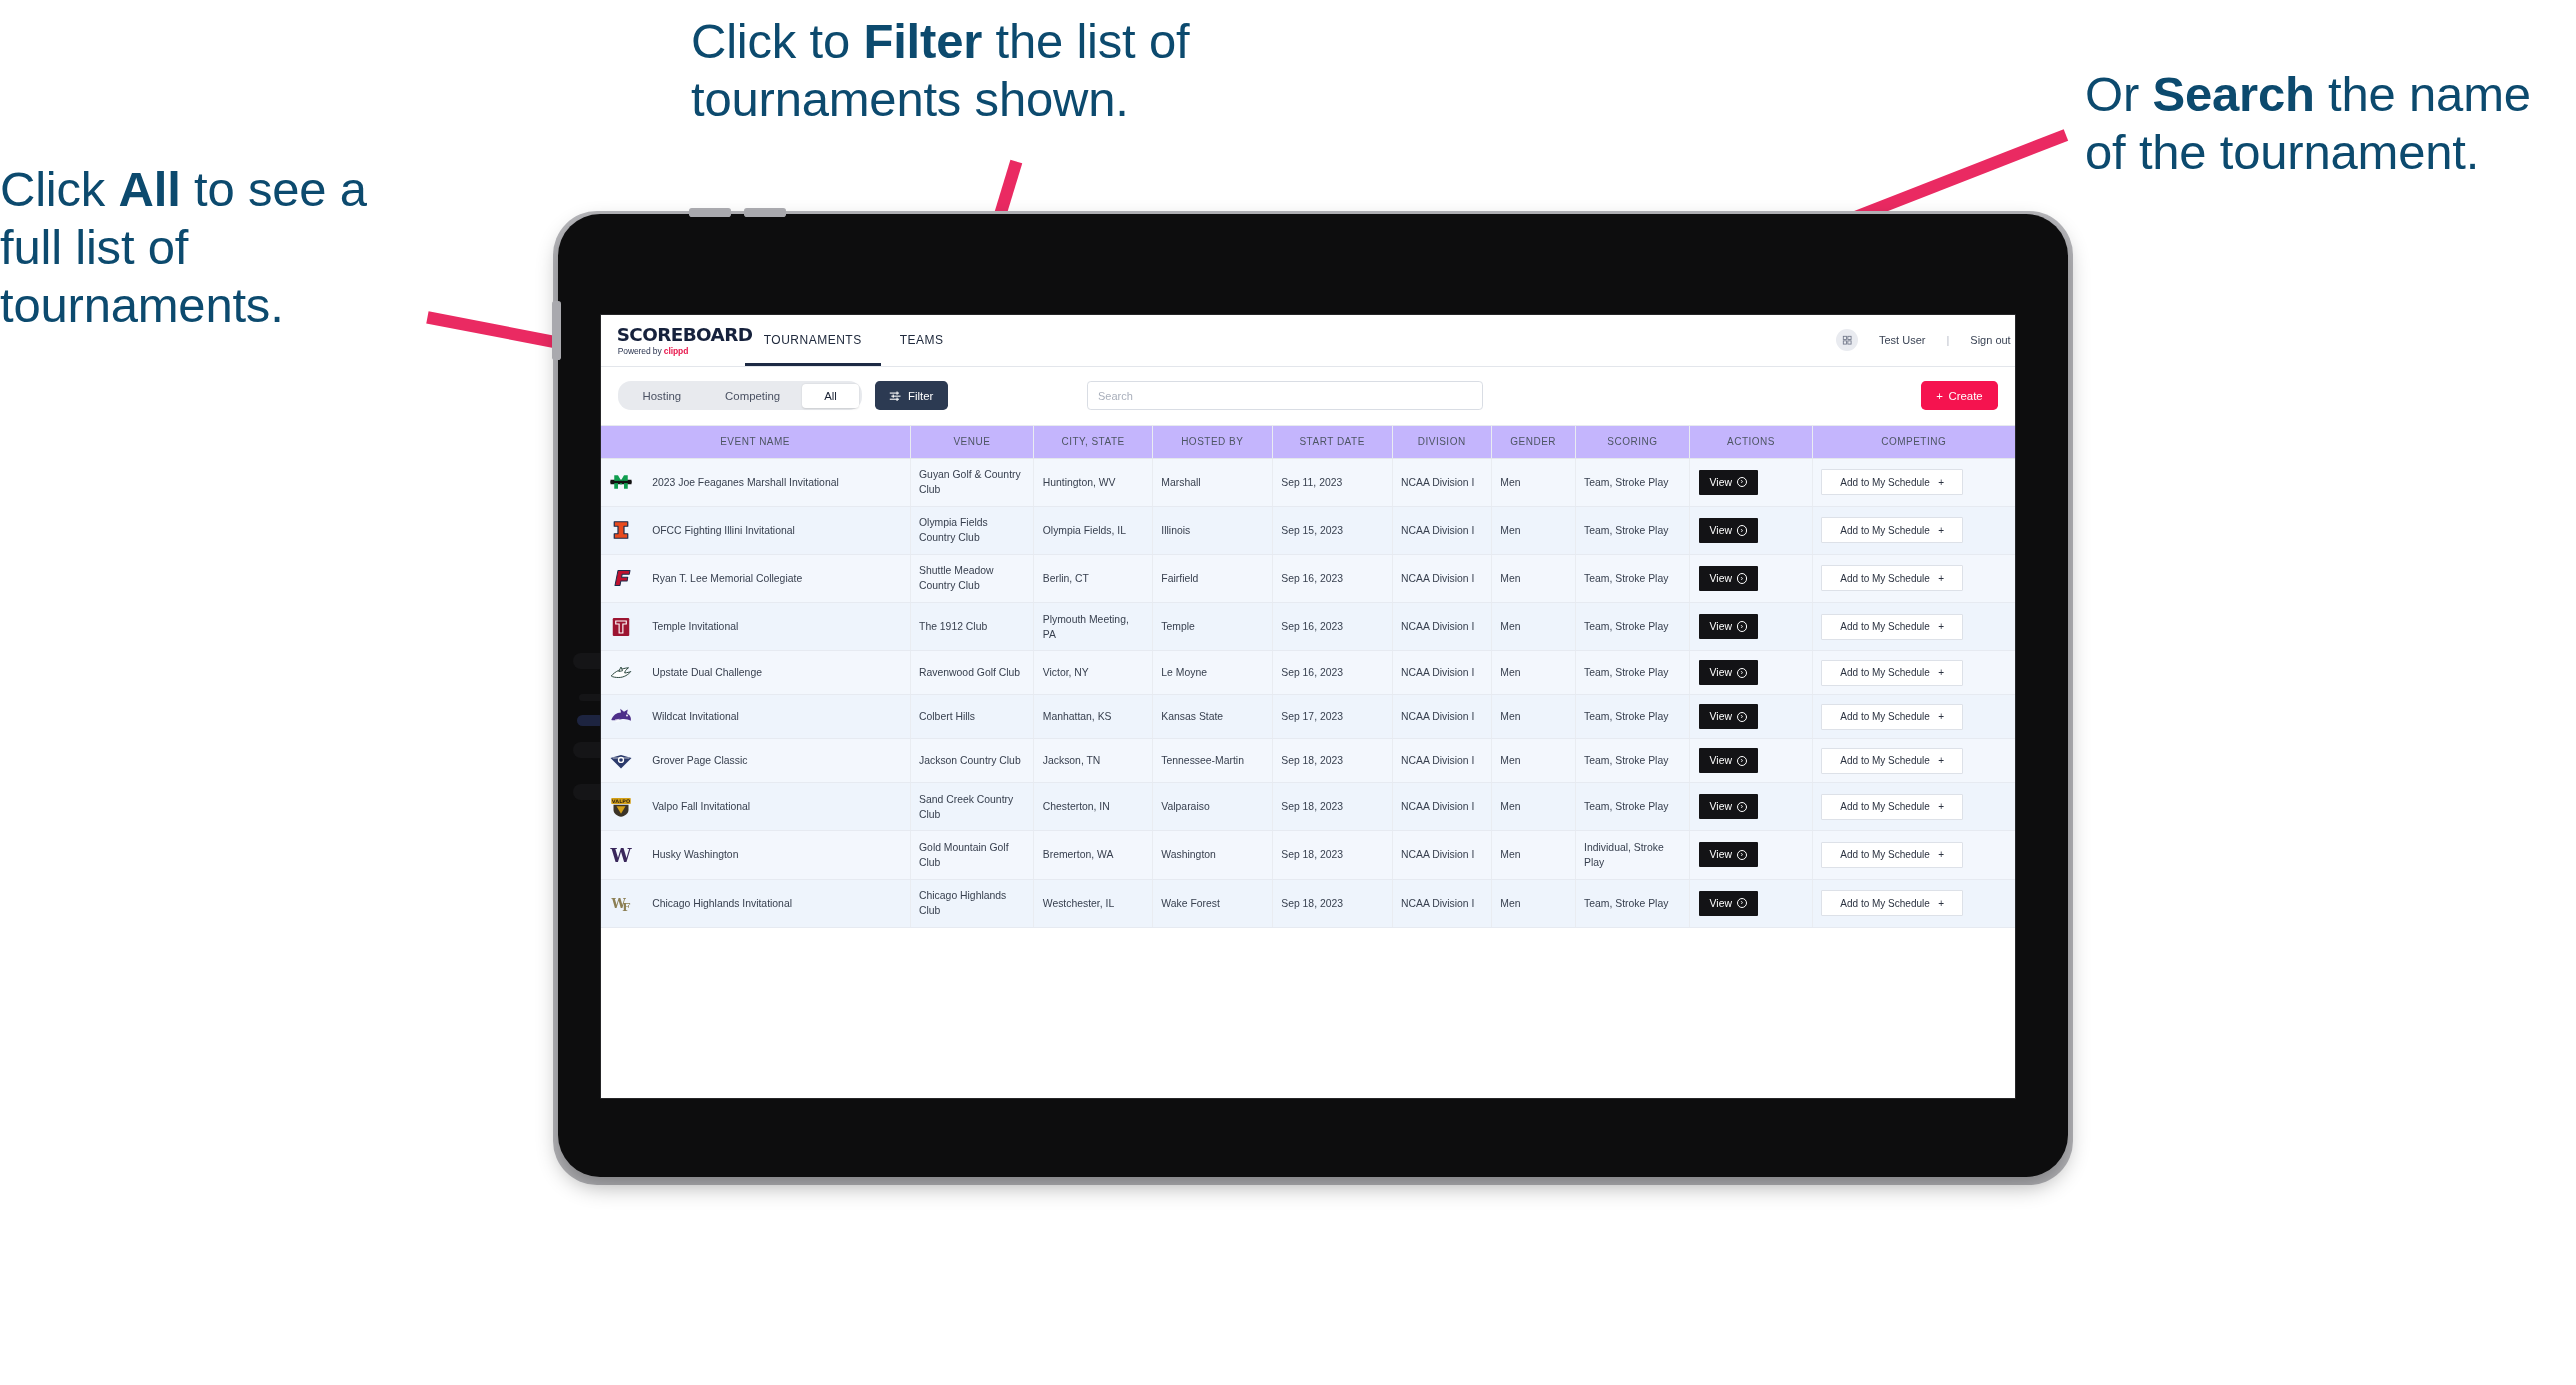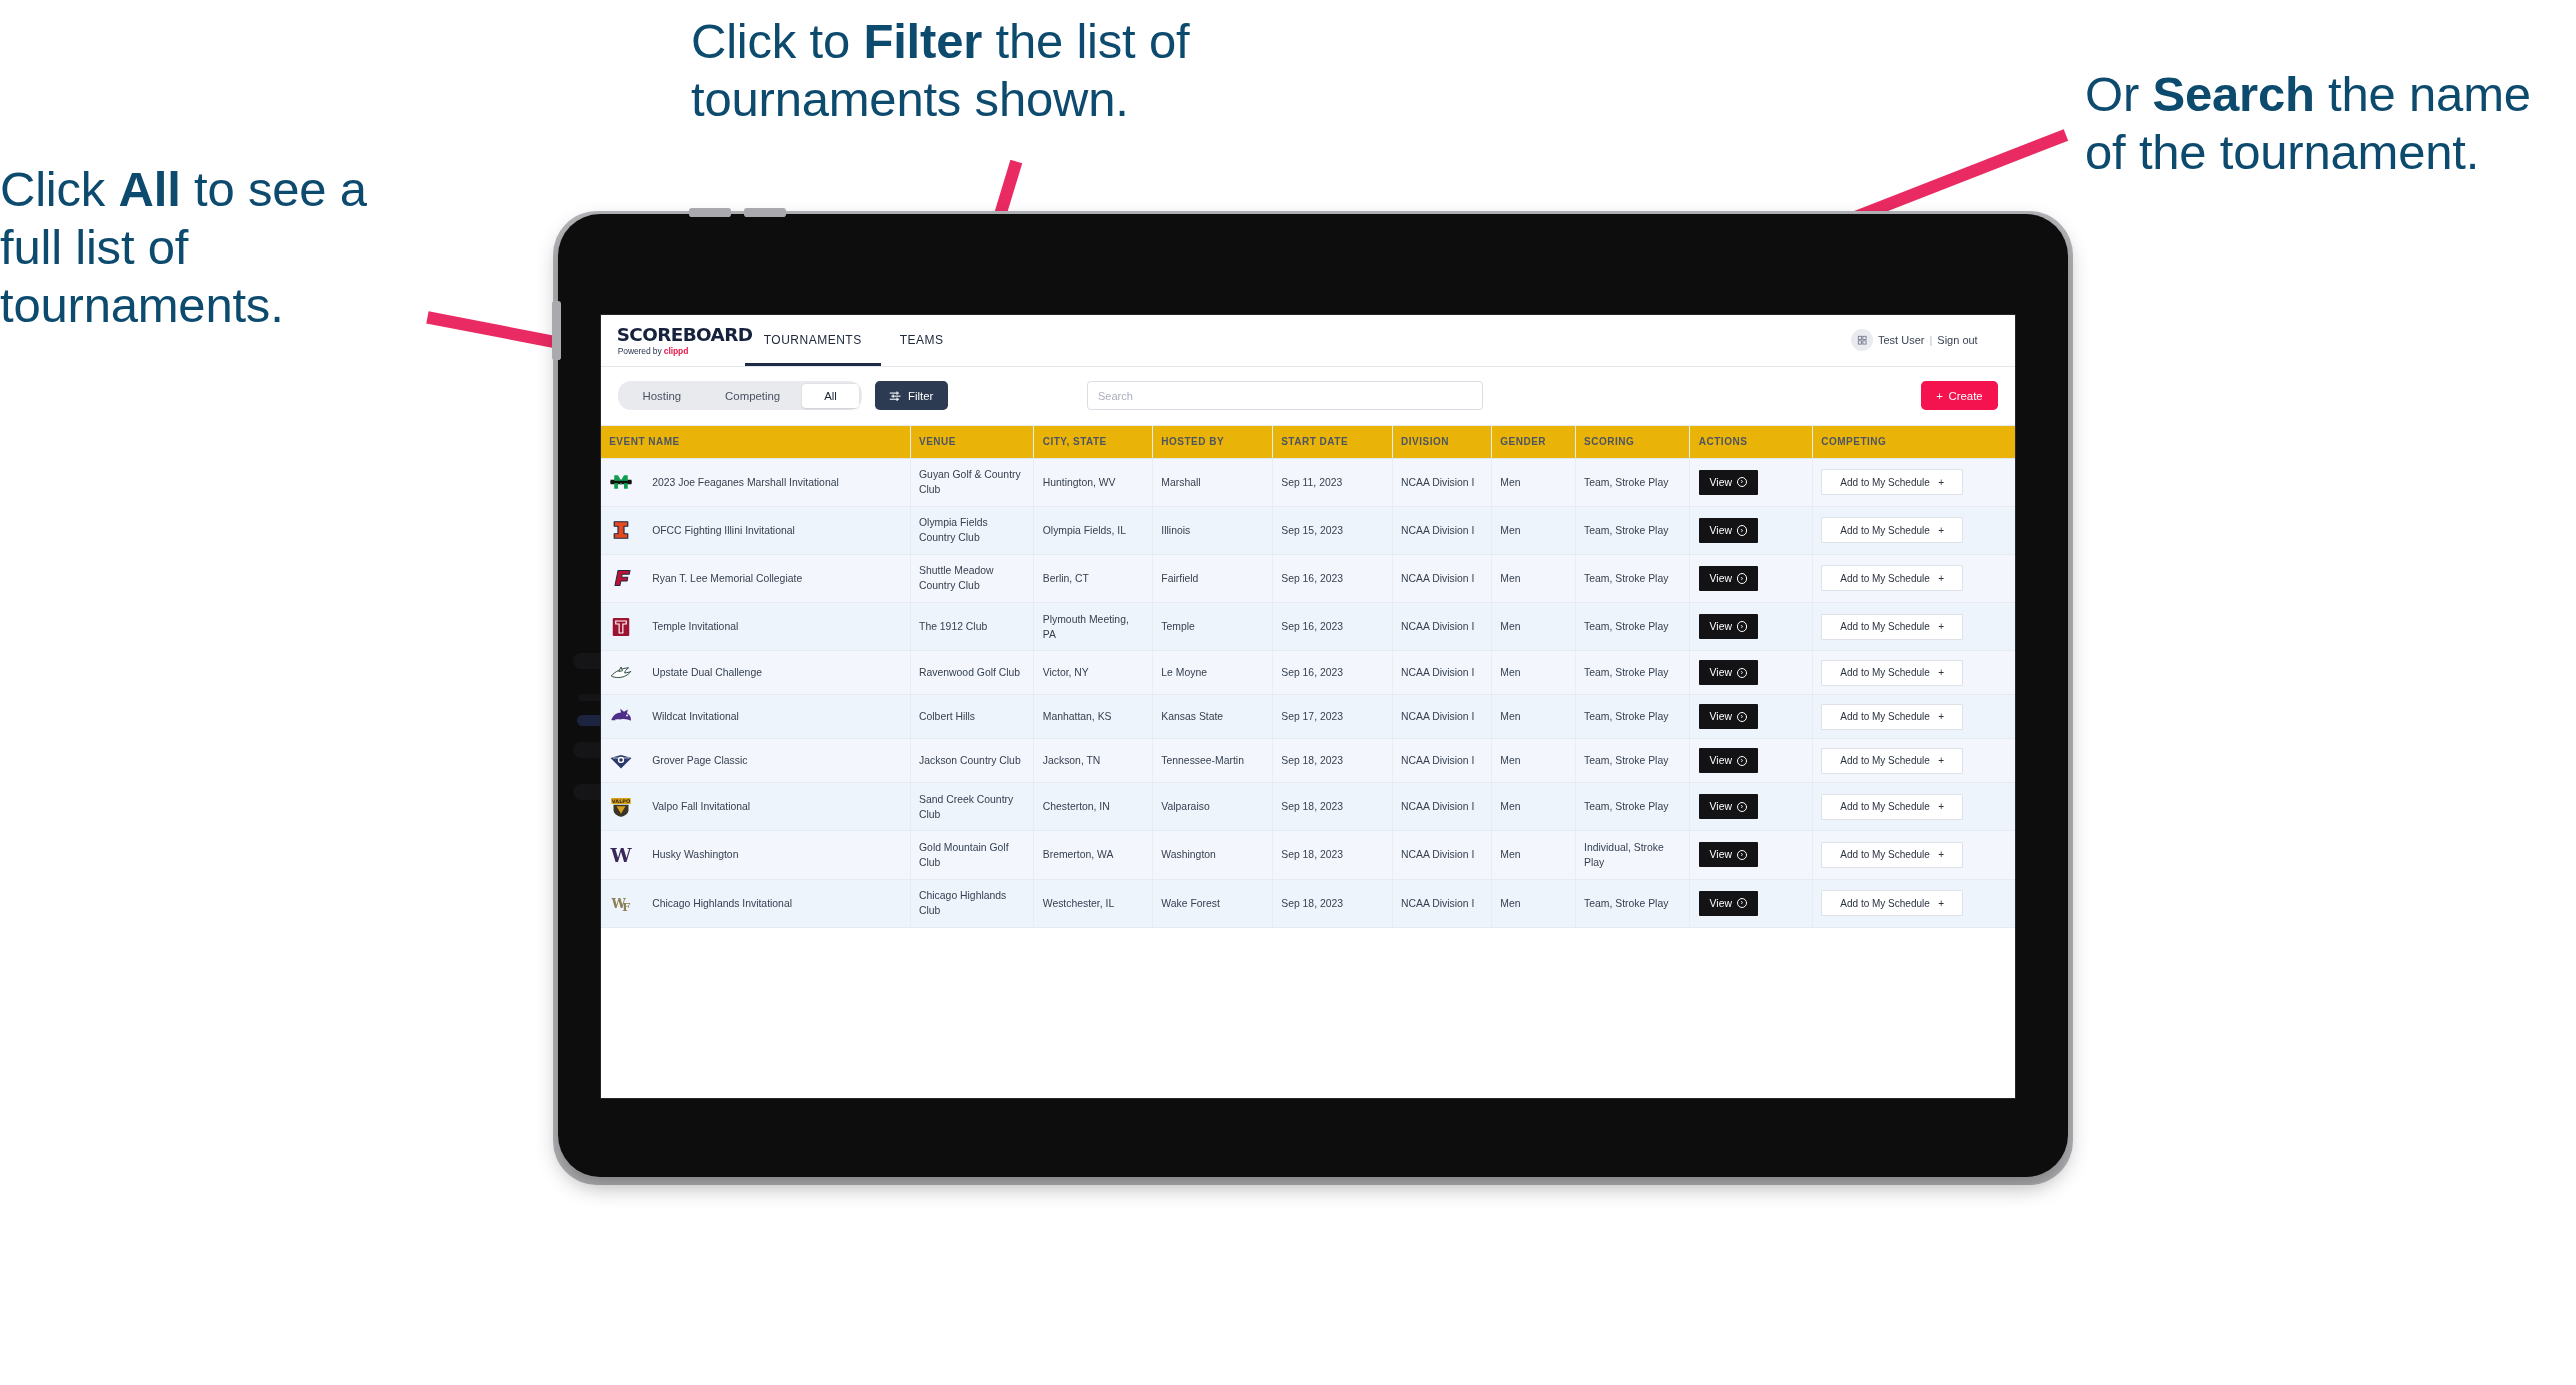--- a/index.html
+++ b/index.html
@@ -112,22 +112,22 @@
     position: relative;
     cursor: pointer;
   }
   .topnav-tab.active::after {
     content: "";
     position: absolute; left: 0; right: 0; bottom: 0;
     height: 2.8px; background: #1d2a44;
   }
   #topnav-right {
     margin-left: auto;
-    display: flex; align-items: center; gap: 5px;
-    padding-right: 37px;
+    display: flex; align-items: center; gap: 21px;
+    padding-right: 4px;
     font-size: 11px; color: #3a4354;
   }
   #avatar {
     width: 22px; height: 22px; border-radius: 50%;
     background: #e9ebf0;
     display: flex; align-items: center; justify-content: center;
     color: #6d7486; font-size: 10.4px;
   }
   .sep { color: #b9bec9; }
   #signout { cursor: pointer; }
@@ -190,24 +190,24 @@
     padding: 0 15px;
     font-size: 11.4px;
     font-family: inherit;
     cursor: pointer;
   }
 
   
   #table-scroll { height: 672px; overflow: hidden; }
   table { width: 100%; border-collapse: collapse; table-layout: fixed; }
   thead th {
-    background: #eab308;
-    text-align: left;
+    background: #c4b5fd;
+    text-align: center;
     font-size: 10px;
-    font-weight: 700;
+    font-weight: 400;
     letter-spacing: 0.5px;
     color: #4d5563;
     padding: 10.4px 8.5px;
     border-bottom: 0.9px solid #e4e7ec;
     border-right: 0.9px solid #e9ecf1;
   }
   tbody td {
     font-size: 10.4px;
     color: #38404f;
     padding: 8.5px;

